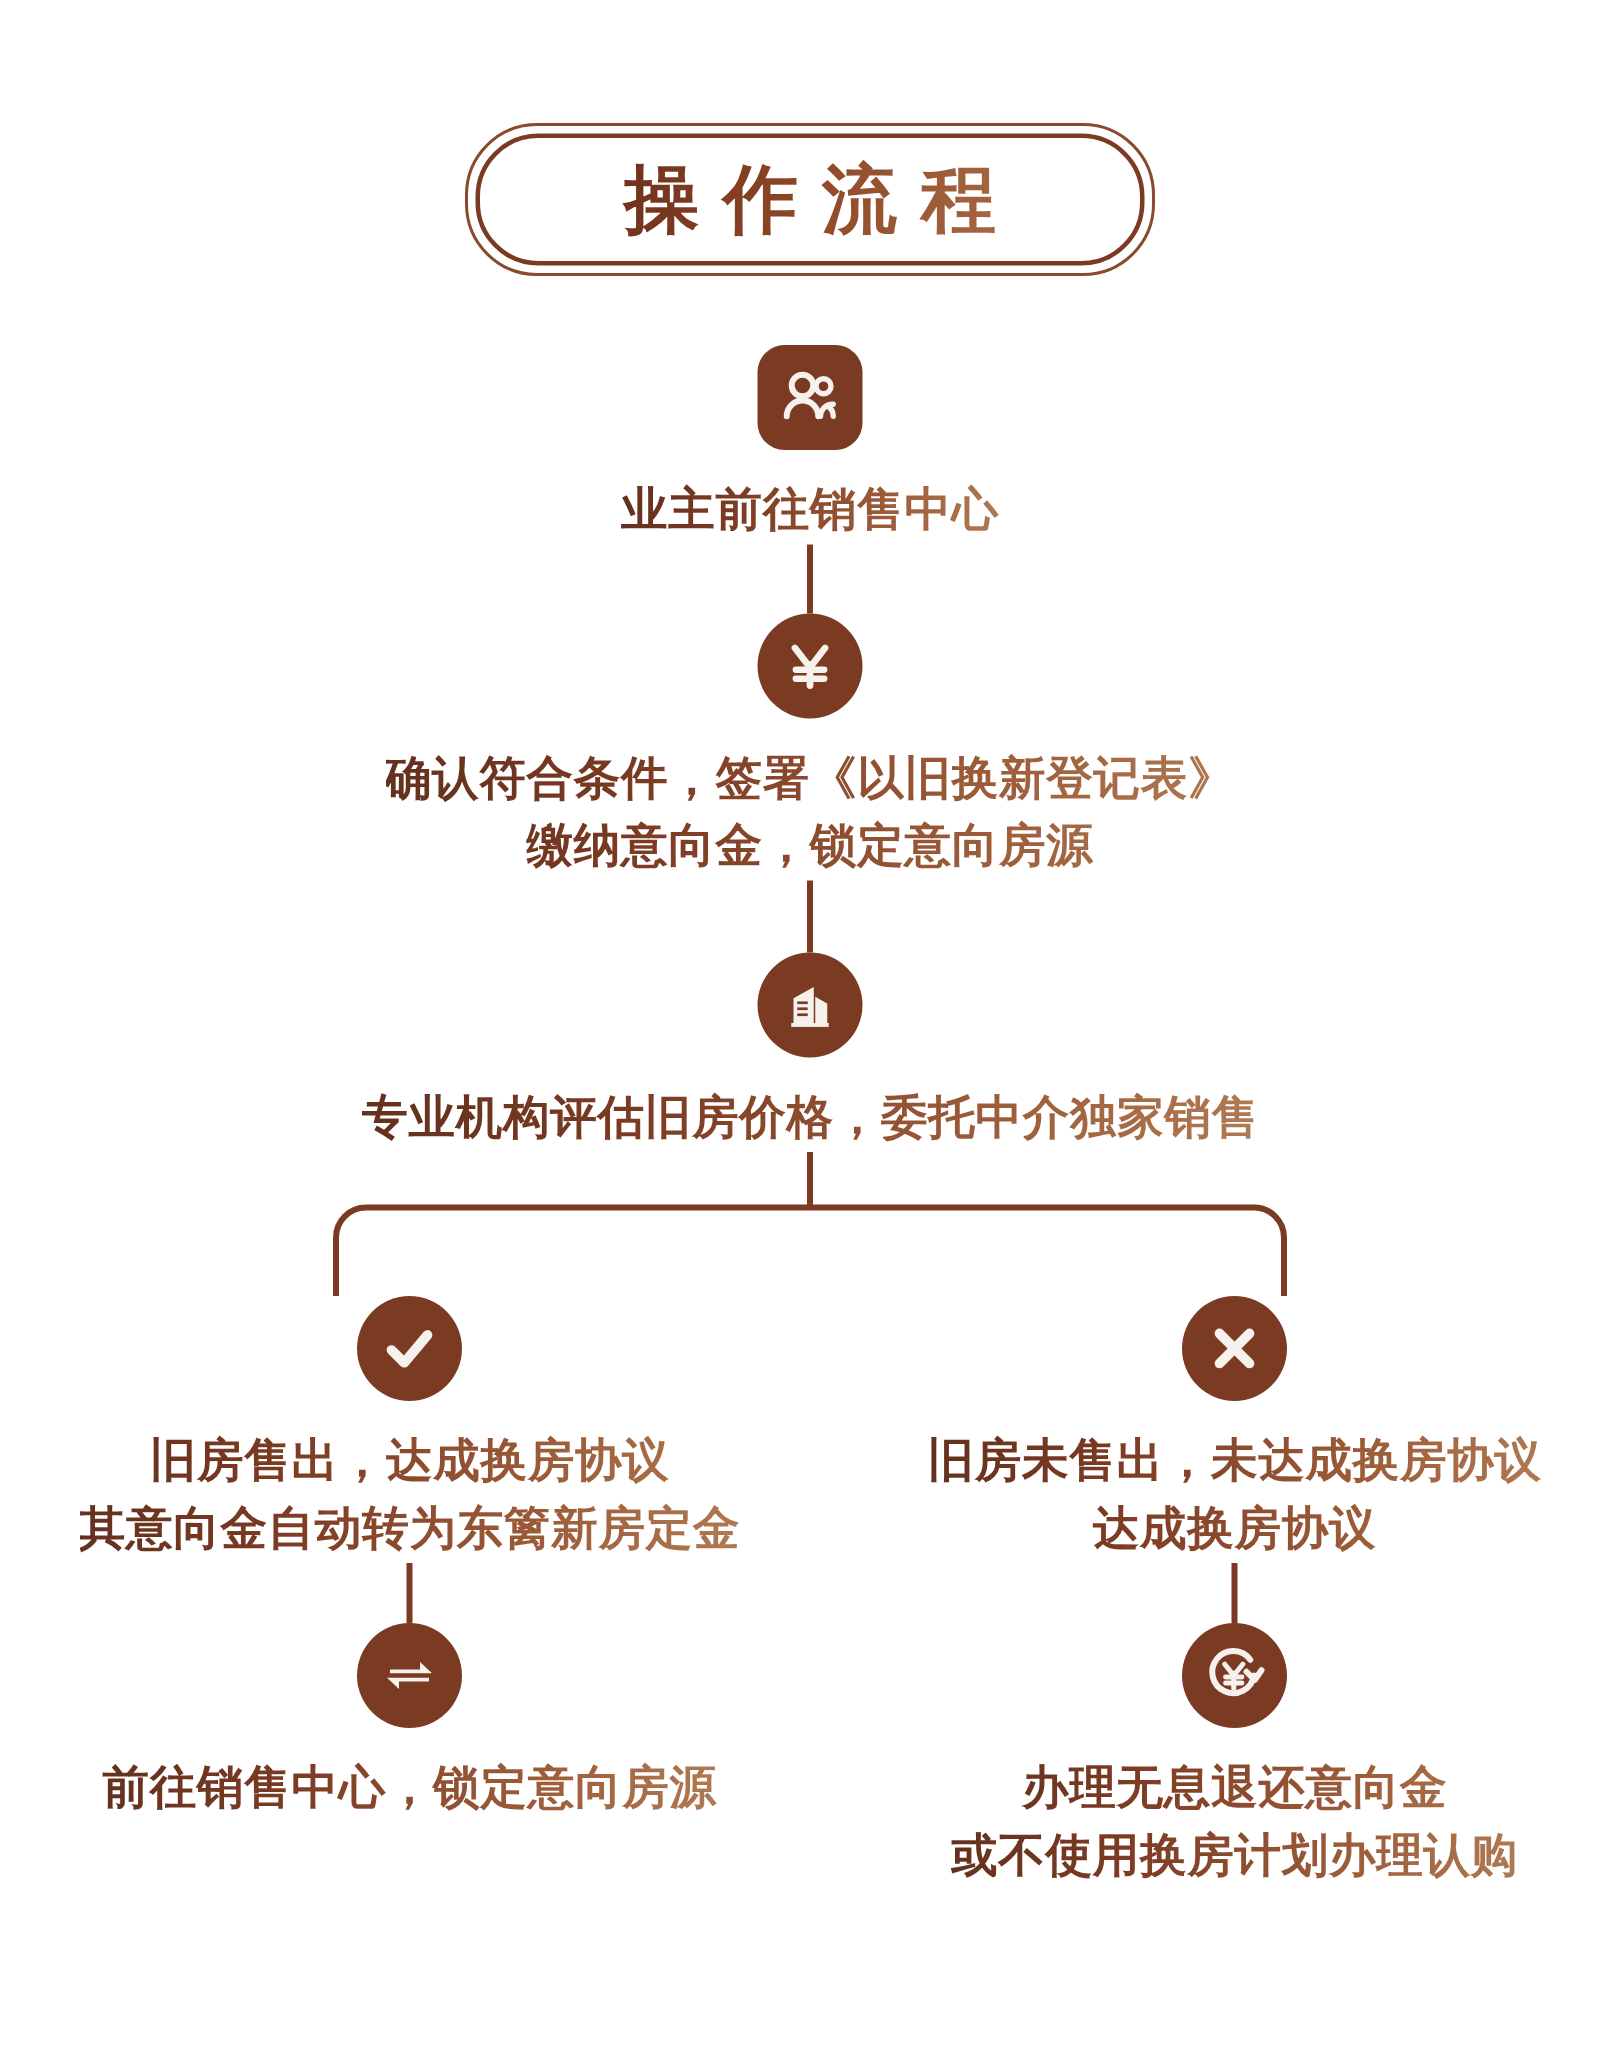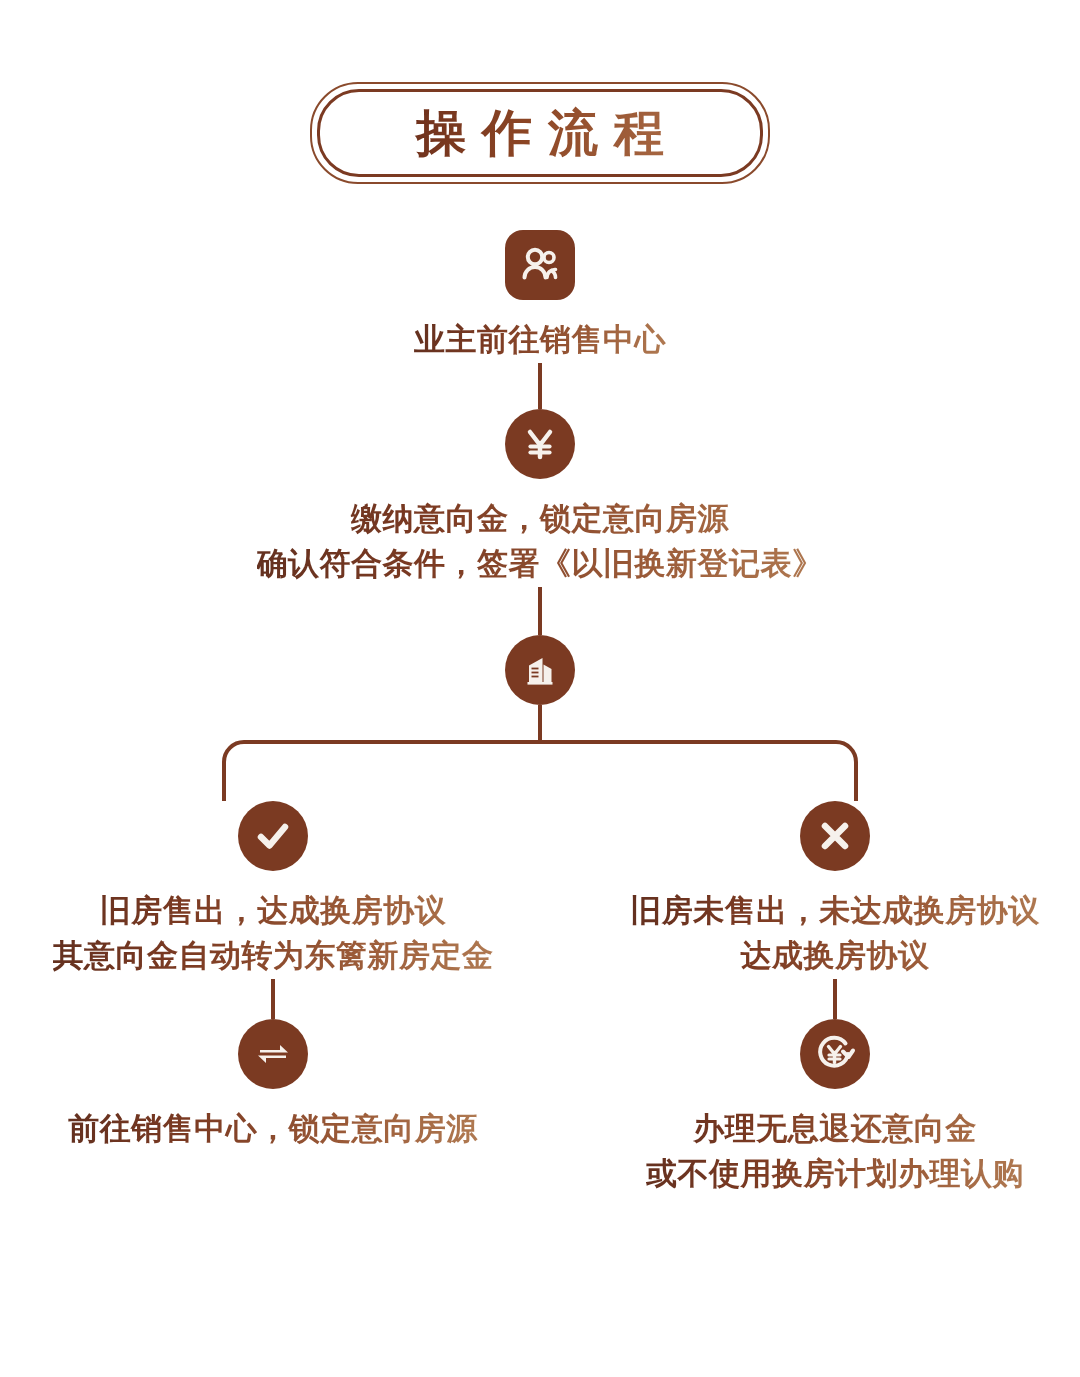--- a/index.html
+++ b/index.html
@@ -120,21 +120,21 @@
     padding: 0 0px;
     box-sizing: border-box;
   }
   .column {
     width: 490px;
     display: flex;
     flex-direction: column;
     align-items: center;
   }
   .column.left { margin-left: 0px; padding-left: 28px; }
-  .column.right { margin-right: 0px; }
+  .column.right { margin-right: 12px; }
 </style>
 </head>
 <body>
 
 <div class="title-wrap">
   <div class="title-outer">
     <div class="title-inner">
       <span class="title-text">操作流程</span>
     </div>
   </div>
@@ -162,38 +162,41 @@
   <div class="node">
     <div class="icon">
       <svg width="44" height="44" viewBox="0 0 44 44" aria-hidden="true">
         <path d="M12 10 L22 23 L32 10" fill="none" stroke="#f6f1ec" stroke-width="4.5" stroke-linecap="round" stroke-linejoin="round"></path>
         <line x1="22" y1="21" x2="22" y2="35" stroke="#f6f1ec" stroke-width="4.5" stroke-linecap="round"></line>
         <line x1="12.5" y1="24.5" x2="31.5" y2="24.5" stroke="#f6f1ec" stroke-width="4.2" stroke-linecap="round"></line>
         <line x1="12.5" y1="30.5" x2="31.5" y2="30.5" stroke="#f6f1ec" stroke-width="4.2" stroke-linecap="round"></line>
       </svg>
     </div>
     <div class="label">
+      <span class="line">确认符合条件，签署《以旧换新登记表》</span>
       <span class="line">缴纳意向金，锁定意向房源</span>
-      <span class="line">确认符合条件，签署《以旧换新登记表》</span>
     </div>
   </div>
 
   <div class="connector conn-2"></div>
 
   <div class="node">
     <div class="icon">
       <svg width="44" height="44" viewBox="0 0 44 44" aria-hidden="true">
         <path d="M11 34 V17.5 L24.5 10 V34 Z" fill="#f6f1ec"></path>
         <path d="M25.5 34 V16.5 L33.5 21 V34 Z" fill="#f6f1ec"></path>
         <line x1="13.5" y1="20.5" x2="20.5" y2="20.5" stroke="#7b3a22" stroke-width="1.8"></line>
         <line x1="13.5" y1="24.5" x2="20.5" y2="24.5" stroke="#7b3a22" stroke-width="1.8"></line>
         <line x1="13.5" y1="28.5" x2="20.5" y2="28.5" stroke="#7b3a22" stroke-width="1.8"></line>
         <rect x="9.5" y="34" width="25" height="2.6" fill="#f6f1ec"></rect>
       </svg>
     </div>
+    <div class="label">
+      <span class="line">专业机构评估旧房价格，委托中介独家销售</span>
+    </div>
   </div>
 
   <div class="branch-svg-wrap">
     <svg width="1080" height="96" viewBox="0 0 1080 96" aria-hidden="true">
       <path d="M540 0 V37" fill="none" stroke="#7b3a22" stroke-width="4"></path>
       <path d="M224 96 V57 a20 20 0 0 1 20 -20 H836 a20 20 0 0 1 20 20 V96" fill="none" stroke="#7b3a22" stroke-width="4"></path>
     </svg>
   </div>
 
   <div class="columns">

